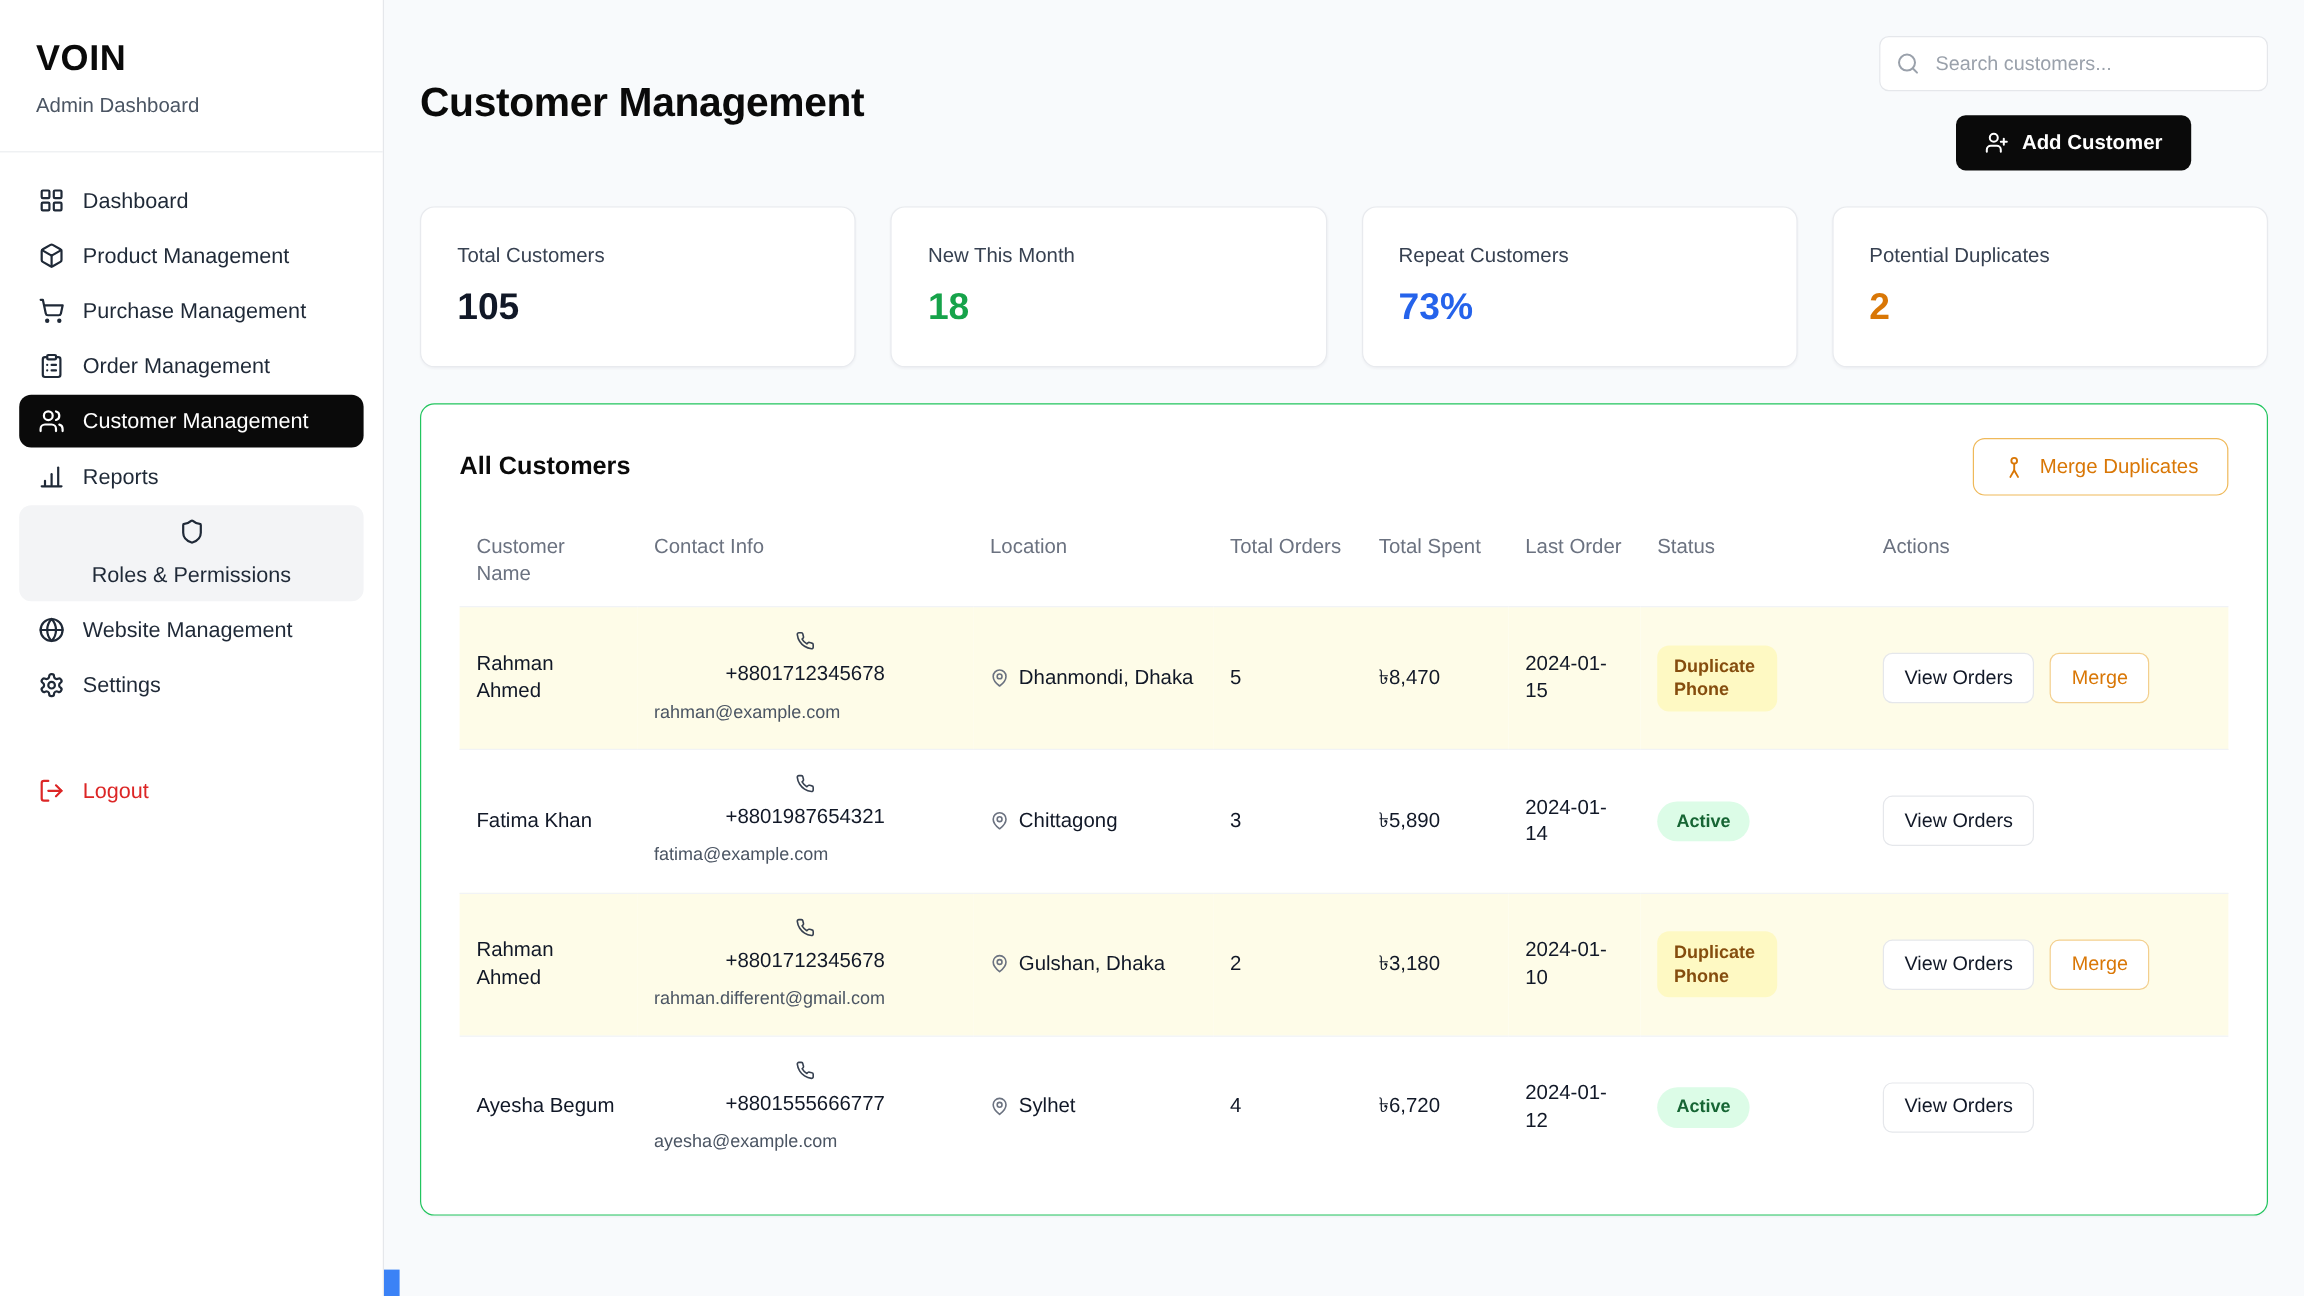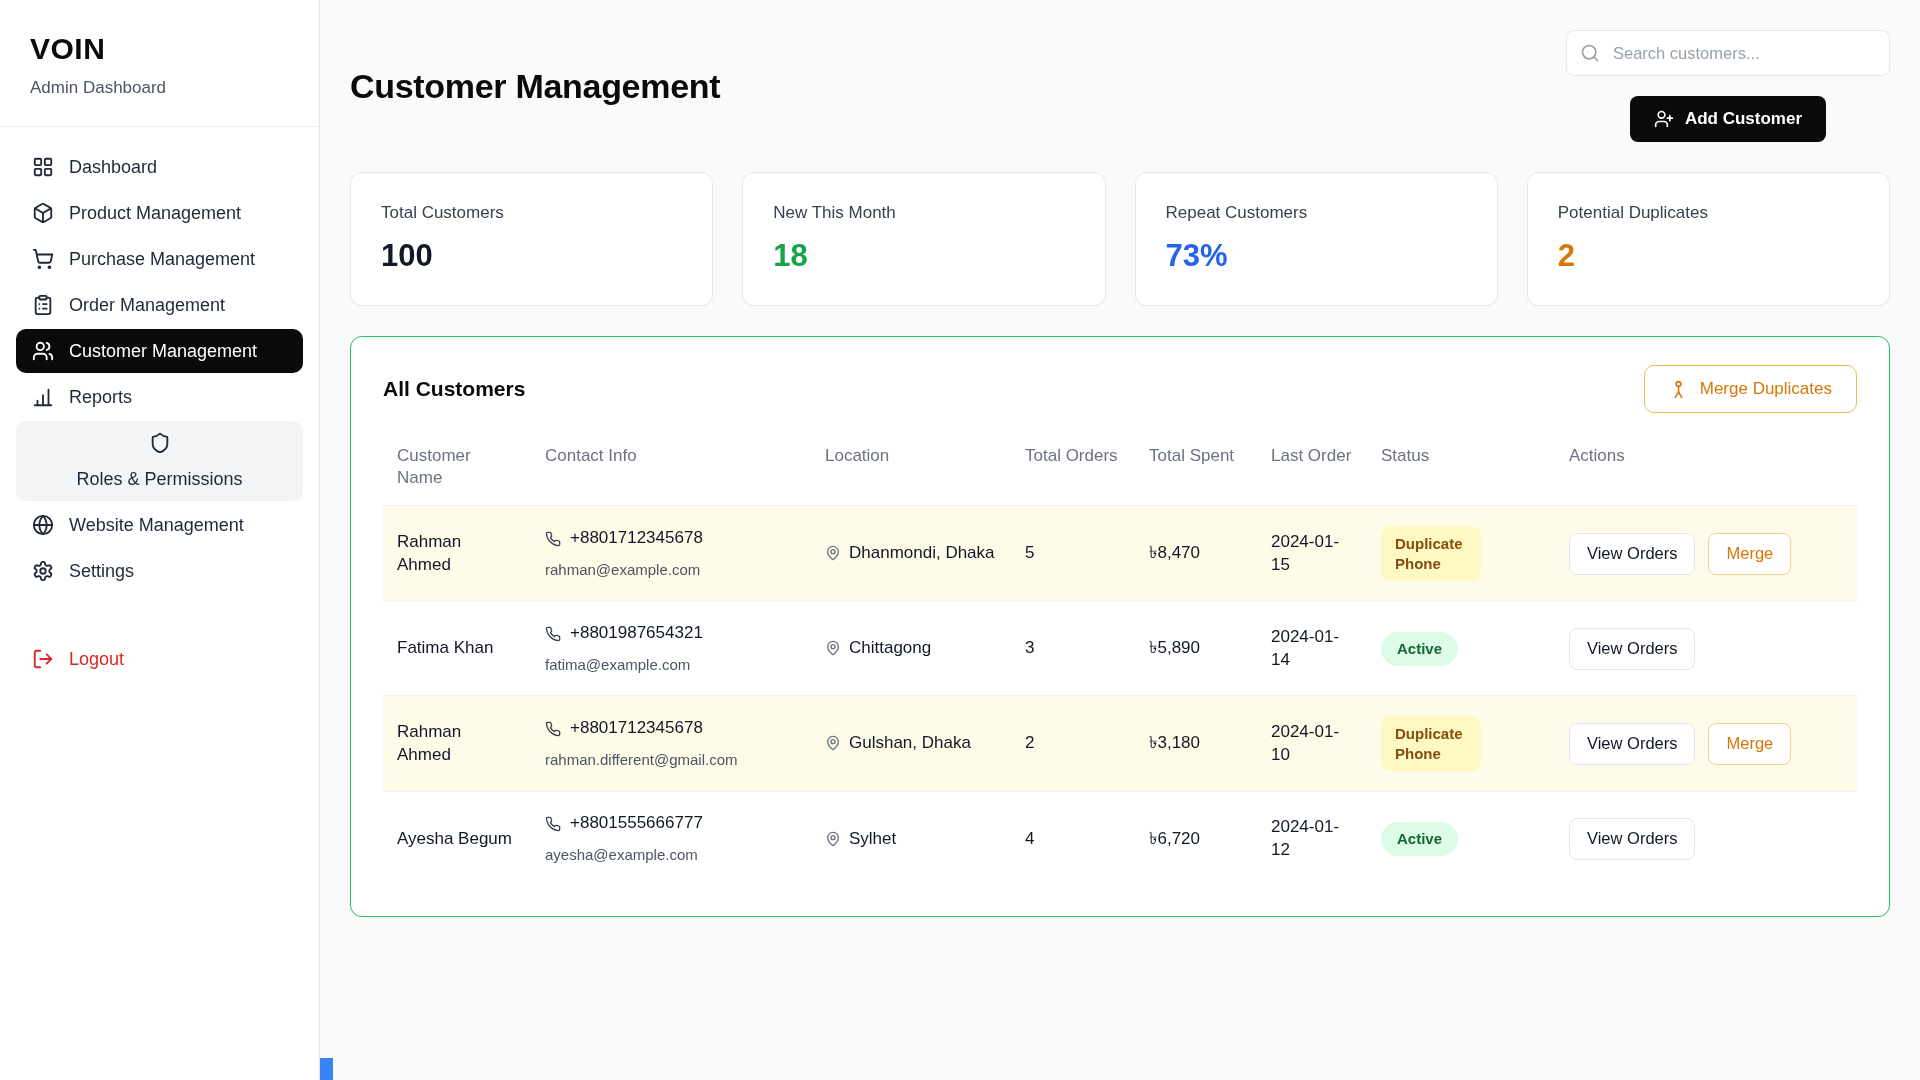--- a/index.html
+++ b/index.html
@@ -58,21 +58,21 @@
                    border:1px solid #efb95a; border-radius:10px; color:#d97706; font-size:17px; font-weight:500;
                    font-family:inherit; cursor:pointer; }
   .btn-merge-dup svg { width:19px; height:19px; }
 
   table { width:100%; border-collapse:collapse; table-layout:fixed; margin-top:16px; }
   th { text-align:left; font-weight:400; font-size:17px; color:#6b7280; padding:16px 14px; vertical-align:top; line-height:1.3; }
   td { padding:20px 14px; font-size:17px; color:#111827; border-top:1px solid #f1f3f6; vertical-align:middle; line-height:1.35; }
   tr.hl td { background:#fefce8; }
 
   .cname { font-weight:500; }
-  .phone-line { display:flex; align-items:center; gap:9px; }
+  .phone-line { display:flex; align-items:center; gap:9px;flex-direction:column; }
   .phone-line .ic-s { color:#374151; display:flex; flex-shrink:0; }
   .phone-line svg, .loc-line svg { width:16px; height:16px; }
   .email { margin-top:10px; color:#4b5563; font-size:15px; }
   .loc-line { display:flex; align-items:flex-start; gap:8px; }
   .loc-line .ic-s { margin-top:3px; color:#6b7280; display:flex; flex-shrink:0; }
 
   .badge { display:inline-block; font-size:15px; font-weight:600; line-height:1.3; padding:8px 14px; border-radius:10px; }
   .badge.duplicate { background:#fef9c3; color:#854d0e; max-width:100px; }
   .badge.active { background:#dcfce7; color:#166534; border-radius:999px; padding:7px 16px; }
 
@@ -236,21 +236,21 @@
               </svg>
           </span>
           <span>Add Customer</span>
         </button>
       </div>
     </div>
 
     <div class="stats">
       <div class="stat-card">
         <div class="stat-label">Total Customers</div>
-        <div class="stat-value v-black">100</div>
+        <div class="stat-value v-black">105</div>
       </div>
       <div class="stat-card">
         <div class="stat-label">New This Month</div>
         <div class="stat-value v-green">18</div>
       </div>
       <div class="stat-card">
         <div class="stat-label">Repeat Customers</div>
         <div class="stat-value v-blue">73%</div>
       </div>
       <div class="stat-card">

